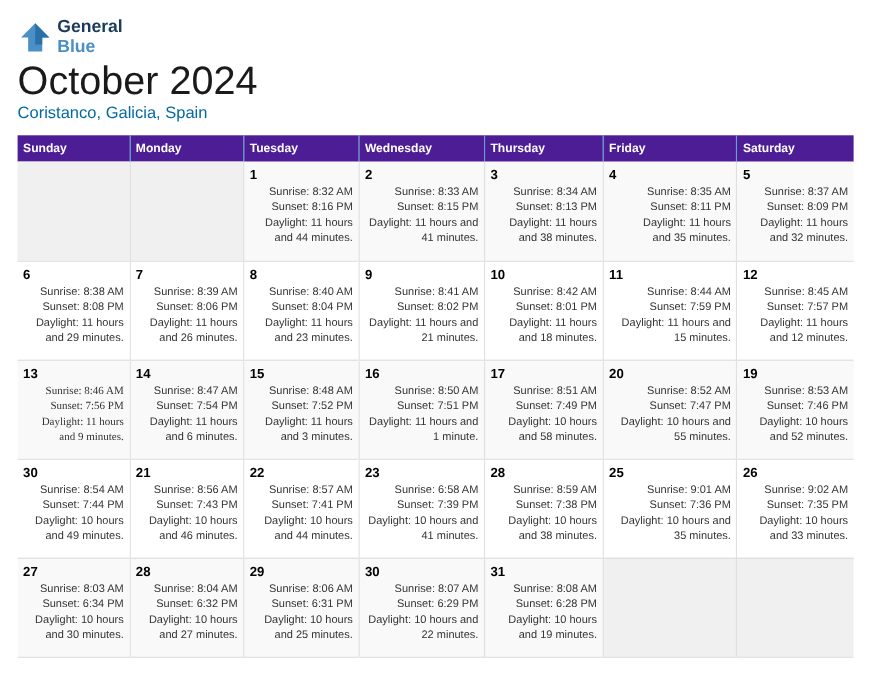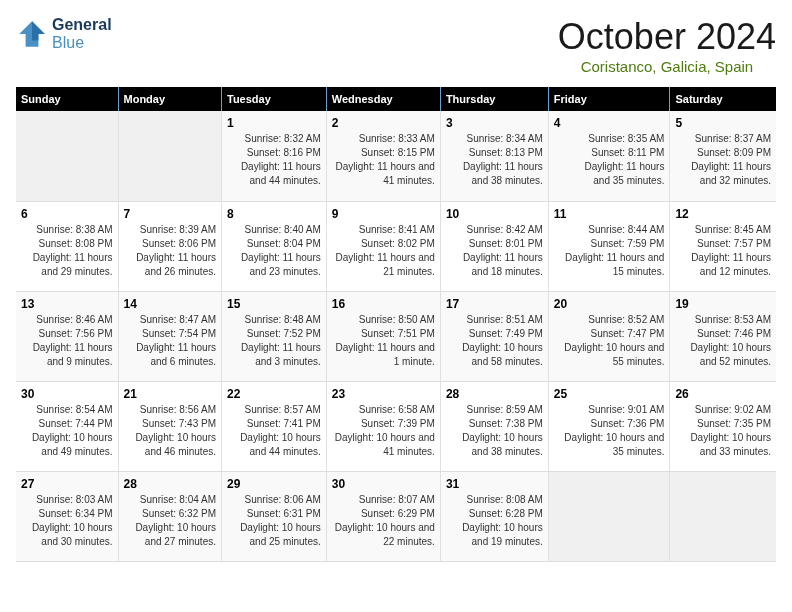--- a/index.html
+++ b/index.html
@@ -8,49 +8,50 @@
       background: #fff;
       width: 792px;
       min-height: 612px;
       padding: 16px;
     }
     .header {
       display: flex;
       justify-content: space-between;
       align-items: flex-start;
       margin-bottom: 12px;
+      flex-direction: column;
     }
     .logo {
       display: flex;
       align-items: center;
       gap: 4px;
     }
     .logo-icon {
       width: 32px;
       height: 32px;
     }
     .title-block {
-      text-align: center;
+      text-align: left;
     }
     .month-title {
       font-size: 36px;
       font-weight: 300;
       color: #1a1a1a;
     }
     .location-subtitle {
       font-size: 15px;
-      color: #4d7c0f;
+      color: #0369a1;
     }
     table {
       width: 100%;
       border-collapse: collapse;
       font-size: 10.5px;
     }
     thead tr {
-      background: #000000;
+      background: #4c1d95;
       color: #fff;
     }
     thead th {
       padding: 6px 5px;
       text-align: left;
       font-weight: bold;
       font-size: 11px;
       border-right: 1px solid #6a9fd1;
     }
     thead th:last-child {
@@ -95,21 +96,21 @@
 <body>
 
 <div class="header">
   <div class="logo">
     <svg class="logo-icon" viewBox="0 0 40 40">
       <polygon points="20,4 36,20 28,20 28,36 12,36 12,20 4,20" fill="#4a90c4"></polygon>
       <polygon points="20,4 36,20 28,20 28,28 20,28" fill="#2a6fa8"></polygon>
     </svg>
     <div>
       <div style="font-size:16px;font-weight:bold;color:#1a3a5c;">General</div>
-      <div style="font-size:16px;font-weight:normal;color:#4a90c4;">Blue</div>
+      <div style="font-size:16px;font-weight:bold;color:#4a90c4;">Blue</div>
     </div>
   </div>
   <div class="title-block">
     <div class="month-title">October 2024</div>
     <div class="location-subtitle">Coristanco, Galicia, Spain</div>
   </div>
 </div>
 
 <table>
   <thead>
@@ -198,21 +199,21 @@
         <td>
           <span class="day-num">12</span>
           <div class="day-detail" style="white-space: pre-line;">Sunrise: 8:45 AM
 Sunset: 7:57 PM
 Daylight: 11 hours and 12 minutes.</div>
         </td>
       </tr>
       <tr>
         <td>
           <span class="day-num">13</span>
-          <div class="day-detail" style="white-space: pre-line;">Sunrise: 8:46 AM
+          <div class="day-detail" style="white-space: pre-line; font-family: Liberation Serif, serif;">Sunrise: 8:46 AM
 Sunset: 7:56 PM
 Daylight: 11 hours and 9 minutes.</div>
         </td>
         <td>
           <span class="day-num">14</span>
           <div class="day-detail" style="white-space: pre-line;">Sunrise: 8:47 AM
 Sunset: 7:54 PM
 Daylight: 11 hours and 6 minutes.</div>
         </td>
         <td>

